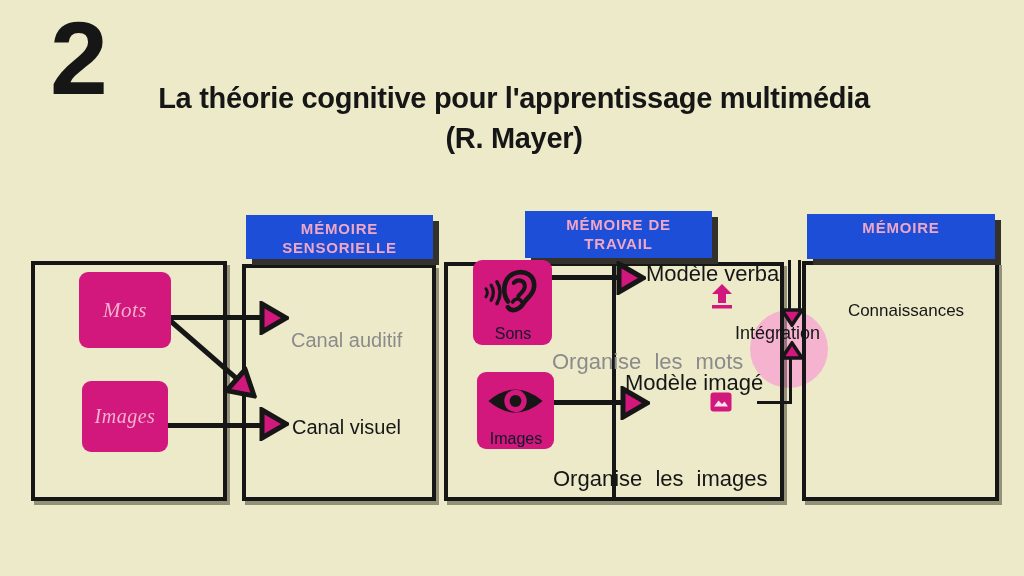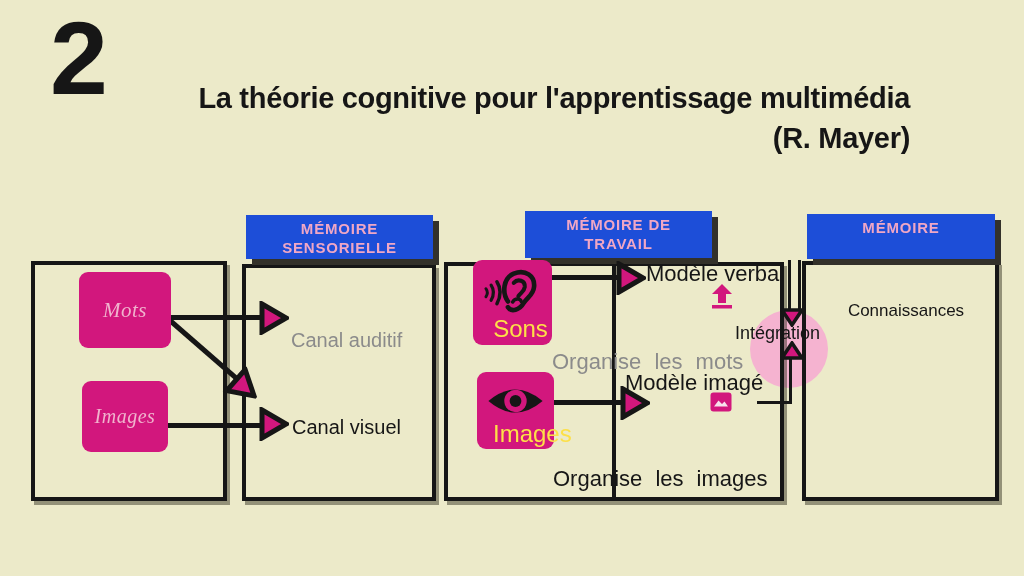--- a/index.html
+++ b/index.html
@@ -4,37 +4,37 @@
 <style>
   html,body{margin:0;padding:0;}
   .slide{
     position:relative; width:1024px; height:576px; overflow:hidden;
     background:#eceac9; font-family:"Liberation Sans","DejaVu Sans",sans-serif;
     color:#161616;
   }
   
   .num{position:absolute; left:50px; top:6px; font-size:104px; font-weight:800;
        line-height:1; letter-spacing:-3px; z-index:6;}
-  .title{position:absolute; left:118px; top:78px; width:792px; text-align:right;
+  .title{position:absolute; left:118px; top:78px; width:792px; text-align:center;
          font-size:29px; font-weight:700; line-height:40px; z-index:6; letter-spacing:-.3px;}
   
   .box{position:absolute; border:4px solid #161616; box-sizing:border-box;
        box-shadow:3px 4px 0 rgba(40,37,22,.45); z-index:2;}
   .vdiv{position:absolute; width:4px; background:#161616; z-index:2;}
   
   .hdr{position:absolute; background:#1d4ed8; color:#f0a7c5; z-index:4;
        text-align:center; font-weight:700; font-size:15px; letter-spacing:.8px;
        line-height:19px; padding-top:4px; box-sizing:border-box;
        box-shadow:6px 6px 0 #33312a;}
   
   .sq{position:absolute; background:#d2177d; border-radius:9px; z-index:4;
       color:#f0b3cd; display:flex; align-items:center; justify-content:center;}
   .sq .lbl{font-style:italic; font-size:21px; letter-spacing:.5px;font-family:Liberation Serif, serif;}
   .iconsq{position:absolute; background:#d2177d; border-radius:9px; z-index:4; text-align:center;}
-  .iconsq .cap{position:absolute; left:16px; right:0; bottom:2px; color:#fde047; font-size:24px;}
+  .iconsq .cap{position:absolute; left:1px; right:0; bottom:2px; color:#0f172a; font-size:16px;}
   
   .hline{position:absolute; height:5px; background:#161616; z-index:3;}
   .vline{position:absolute; width:3px;  background:#161616; z-index:3;}
   .diag{position:absolute; height:5px; background:#161616; z-index:3;
         transform-origin:0 50%;}
   .ah{position:absolute; z-index:5; line-height:0;}
   .channel{position:absolute; border-left:3px solid #161616; border-right:3px solid #161616;
            box-sizing:border-box; z-index:3;}
   .circle{position:absolute; left:750px; top:310px; width:78px; height:78px;
           border-radius:50%; background:#f5b3d0; z-index:1;}

